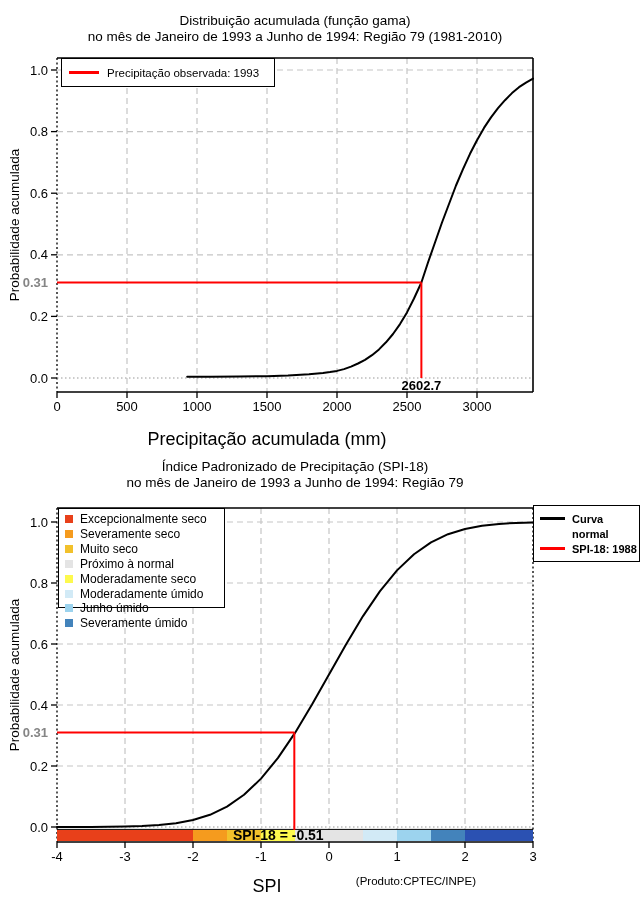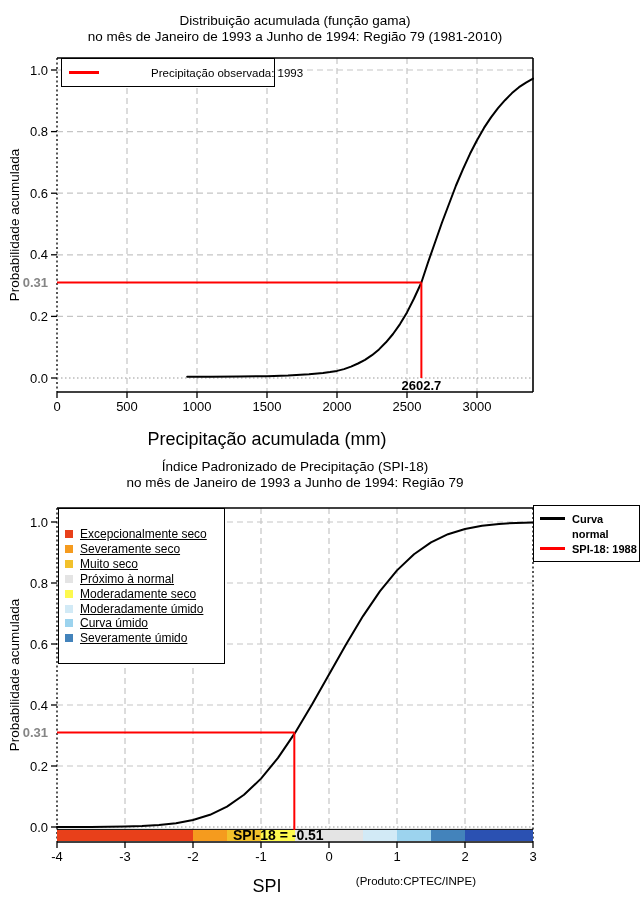--- a/index.html
+++ b/index.html
@@ -5,24 +5,24 @@
   html,body{margin:0;padding:0;background:#ffffff;}
   .fig{position:relative;width:640px;height:900px;background:#ffffff;overflow:hidden;
        font-family:"Liberation Sans",sans-serif;color:#000;}
   svg{position:absolute;left:0;top:0;}
   svg text{font-family:"Liberation Sans",sans-serif;}
   .ctitle{position:absolute;left:57px;width:476px;text-align:center;
           font-weight:normal;font-size:13.5px;line-height:16px;white-space:nowrap;}
   .xlab{position:absolute;left:57px;width:420px;text-align:center;font-size:18px;}
   .credit{position:absolute;left:57px;top:875px;width:419px;text-align:right;font-size:11.5px;}
   .lgd{position:absolute;background:#fff;border:1.5px solid #000;box-sizing:border-box;}
-  .lgd1{left:61px;top:58px;width:214px;height:29px;display:flex;align-items:center;padding-left:7px;gap:44px;}
+  .lgd1{left:61px;top:58px;width:214px;height:29px;display:flex;align-items:center;padding-left:7px;}
   .lline{display:inline-block;width:30px;height:3px;margin-right:8px;flex:none;}
   .l1text{font-size:11.5px;white-space:nowrap;}
-  .lgd2{left:58px;top:508px;width:167px;height:156px;padding-top:18px;text-decoration:underline;}
+  .lgd2{left:58px;top:508px;width:167px;height:100px;padding-top:3px;}
   .l2row{display:flex;align-items:center;height:14.85px;padding-left:6px;}
   .l2sw{display:inline-block;width:8px;height:8px;margin-right:7px;flex:none;}
   .l2text{font-size:12px;white-space:nowrap;}
   .lgd3{left:533px;top:505px;width:107px;height:57px;padding-top:5px;}
   .l3row{display:flex;align-items:center;height:15px;padding-left:6px;}
   .l3line{display:inline-block;width:25px;height:2.5px;margin-right:7px;flex:none;}
   .l3text{font-size:11px;white-space:nowrap;font-weight:bold;}
 </style>
 </head>
 <body>
@@ -174,21 +174,21 @@
       <div class="l2row">
         <span class="l2sw" style="background: rgb(253, 249, 78);"></span>
         <span class="l2text">Moderadamente seco</span>
       </div>
       <div class="l2row">
         <span class="l2sw" style="background: rgb(210, 234, 246);"></span>
         <span class="l2text">Moderadamente úmido</span>
       </div>
       <div class="l2row">
         <span class="l2sw" style="background: rgb(156, 211, 238);"></span>
-        <span class="l2text">Curva úmido</span>
+        <span class="l2text">Junho úmido</span>
       </div>
       <div class="l2row">
         <span class="l2sw" style="background: rgb(67, 131, 187);"></span>
         <span class="l2text">Severamente úmido</span>
       </div>
     </div>
 
   <div class="lgd lgd3">
     <div class="l3row">
       <span class="l3line" style="background: rgb(0, 0, 0);"></span>

